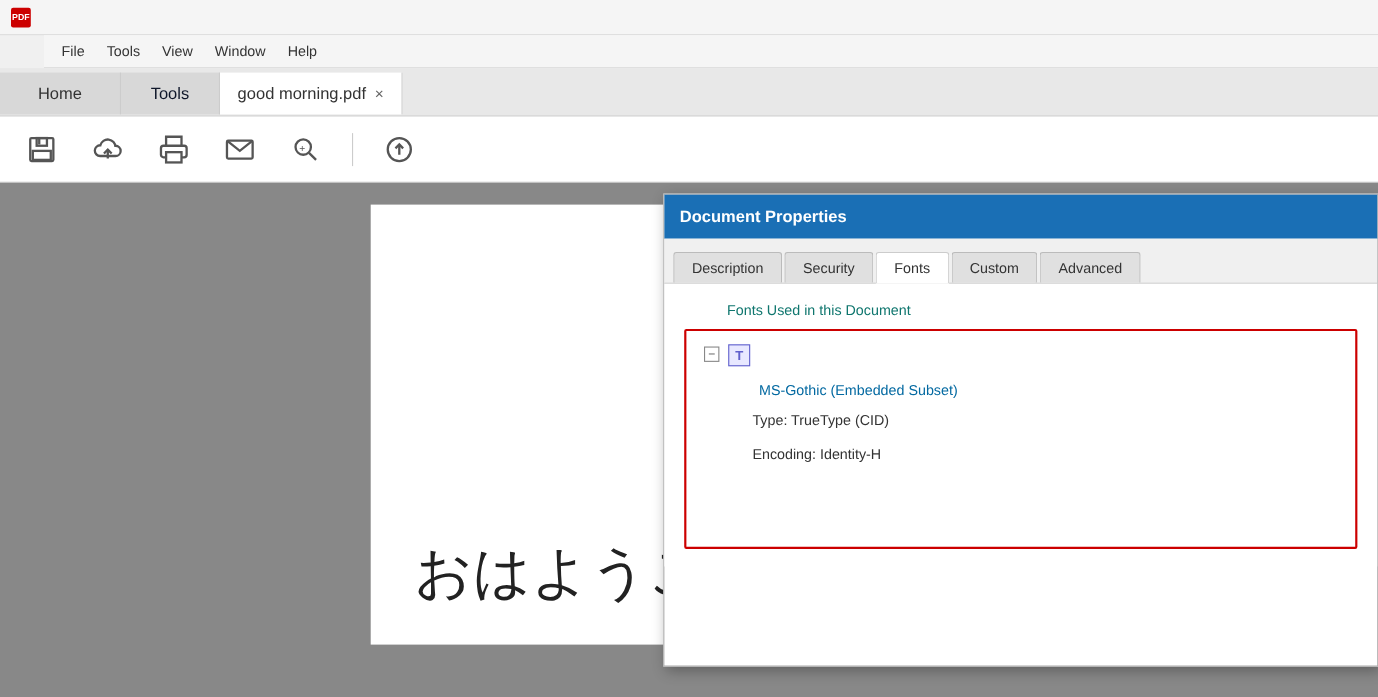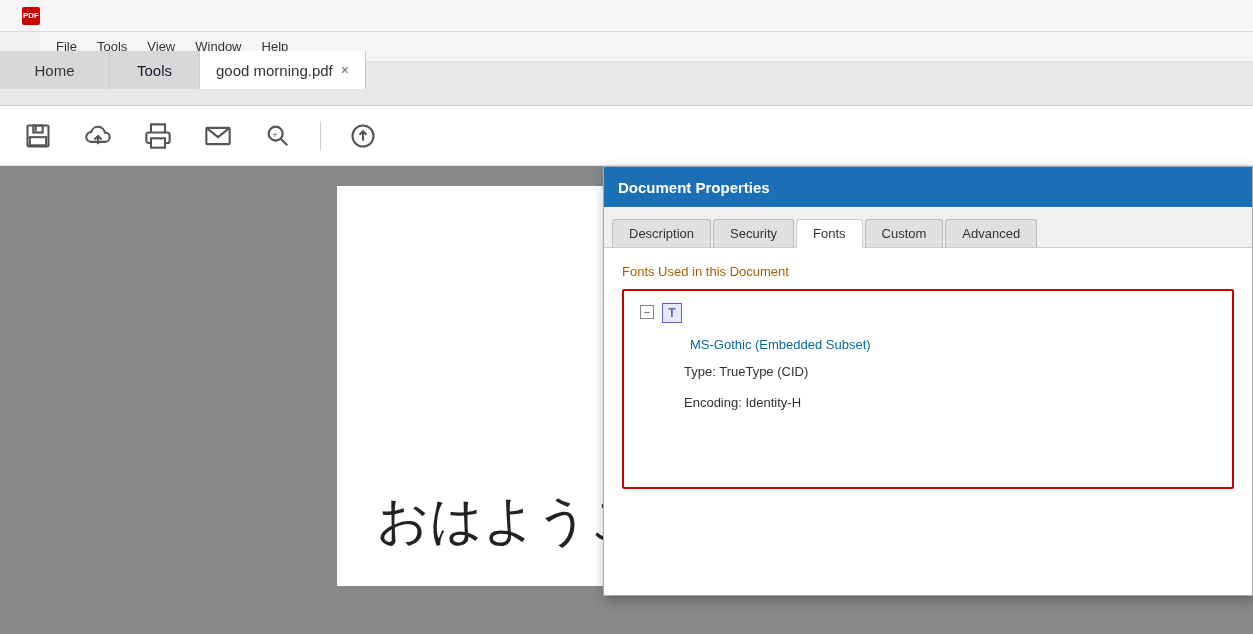--- a/index.html
+++ b/index.html
@@ -11,21 +11,21 @@
       overflow: hidden;
       position: relative;
     }
 
     
     .title-bar {
       background: #f5f5f5;
       height: 32px;
       display: flex;
       align-items: center;
-      padding: 0 22px;
+      padding: 0 10px;
       border-bottom: 1px solid #ddd;
     }
     .title-bar-icon {
       width: 18px;
       height: 18px;
       margin-right: 8px;
       background: #cc0000;
       border-radius: 2px;
       display: flex;
       align-items: center;
@@ -55,21 +55,21 @@
       color: #333;
       cursor: pointer;
     }
 
     
     .tab-bar {
       background: #e8e8e8;
       height: 44px;
       display: flex;
       align-items: flex-end;
-      padding: 0 0 16px 0;
+      padding: 0 0 1px 0;
       border-bottom: 1px solid #ccc;
     }
     .tab {
       height: 38px;
       padding: 0 20px;
       display: flex;
       align-items: center;
       font-size: 15px;
       color: #555;
       cursor: pointer;
@@ -160,21 +160,21 @@
       bottom: 30px;
       left: 40px;
       font-size: 52px;
       color: #222;
       font-family: 'MS Gothic', 'Yu Gothic', serif;
     }
 
     
     .dialog-overlay {
       position: absolute;
-      top: 0;
+      top: 10px;
       right: 0;
       width: 650px;
       height: 430px;
       background: white;
       border: 1px solid #aaa;
       box-shadow: 2px 4px 12px rgba(0,0,0,0.3);
       z-index: 10;
     }
     .dialog-title-bar {
       background: #1a6fb5;
@@ -209,22 +209,23 @@
       border-bottom: 1px solid white;
       margin-bottom: -1px;
       z-index: 1;
     }
     .dialog-body {
       padding: 16px 18px;
       background: white;
     }
     .fonts-label {
       font-size: 13px;
-      color: #a16207;
+      color: #0f766e;
       margin-bottom: 10px;
+      margin-left: 39px;
     }
     .fonts-tree {
       border: 2px solid #cc0000;
       border-radius: 2px;
       padding: 12px 16px;
       background: white;
       min-height: 200px;
     }
     .font-item {
       display: flex;

